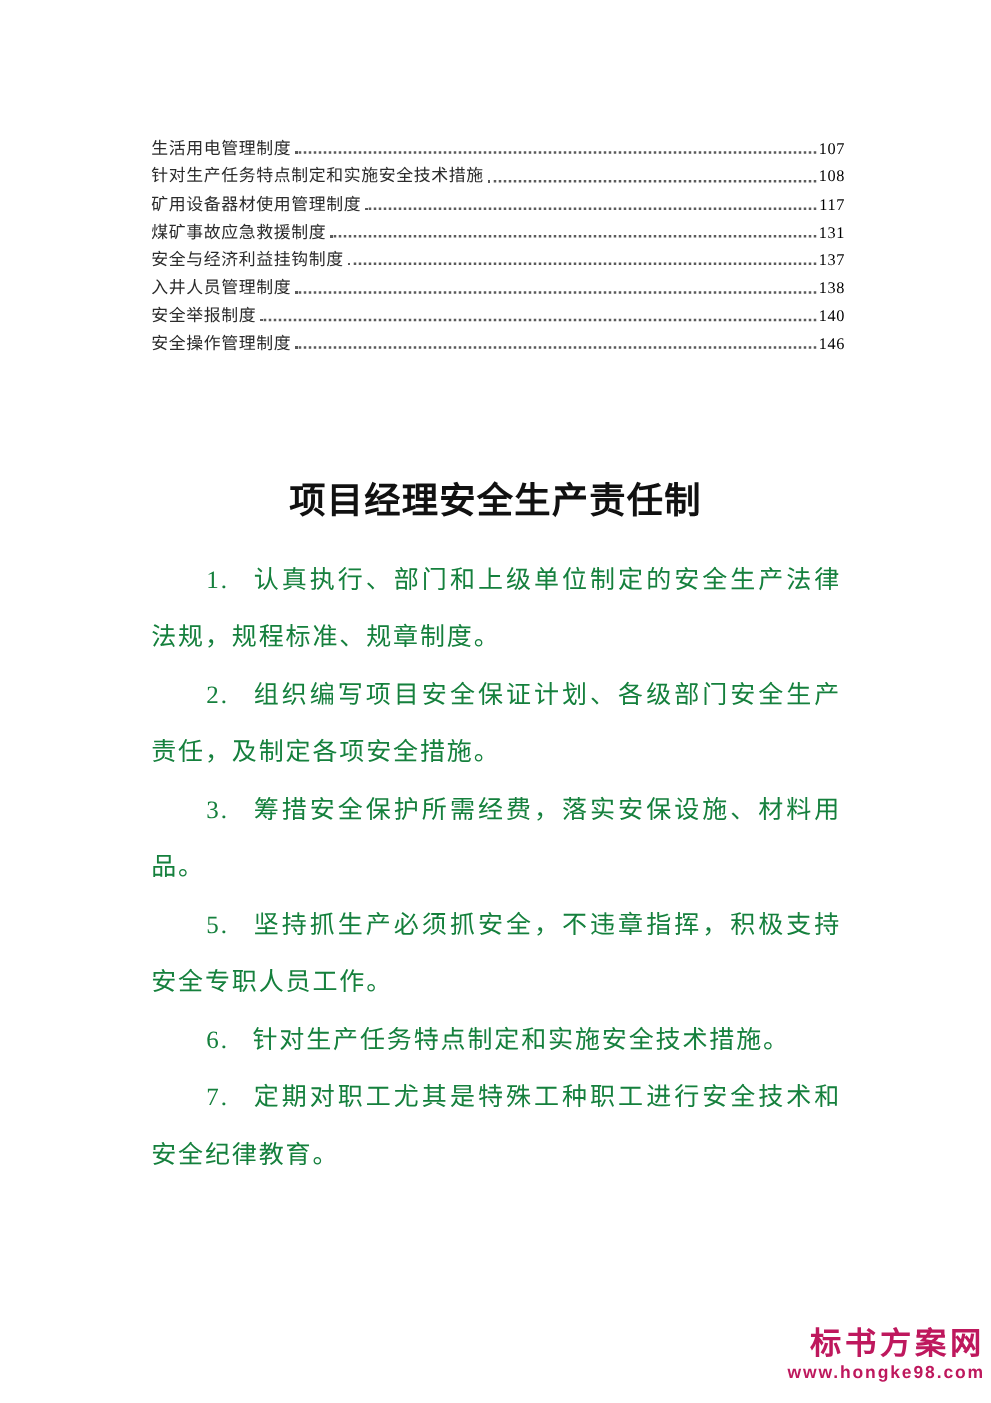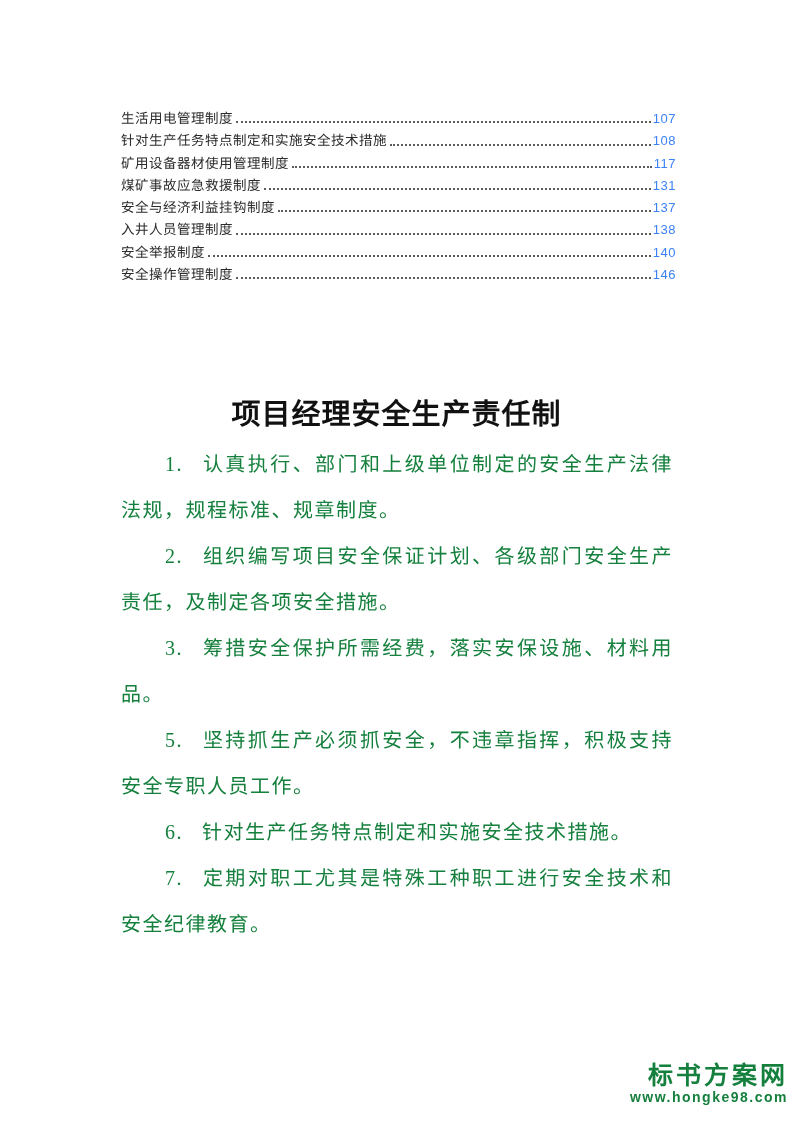--- a/index.html
+++ b/index.html
@@ -39,29 +39,29 @@
   }
   .toc-dots {
     flex: 1 1 auto;
     align-self: flex-end;
     border-bottom: 2px dotted #5a5a5a;
     margin: 0 2px 7px 3px;
     min-width: 20px;
   }
   .toc-page {
     flex: 0 0 auto;
-    font-family: Liberation Sans, sans-serif;
+    font-family: Liberation Serif, serif;
     font-size: 13px;
-    color: #3b82f6;
+    color: #000000;
   }
 
   
   .section-title {
     position: absolute;
-    top: 390px;
+    top: 376px;
     left: 0;
     width: 100%;
     margin: 0;
     text-align: center;
     font-size: 29px;
     font-weight: bold;
     letter-spacing: 1px;
     color: #111111;
   }
 
@@ -85,21 +85,21 @@
     margin-right: 19px;
   }
 
   
   .watermark {
     position: absolute;
     right: 5px;
     bottom: 16px;
     text-align: right;
     font-family: "Liberation Sans", "DejaVu Sans", sans-serif;
-    color: #15803d;
+    color: #be185d;
   }
   .watermark-name {
     display: block;
     font-size: 25px;
     font-weight: bold;
     letter-spacing: 3px;
     line-height: 28px;
   }
   .watermark-url {
     display: block;

